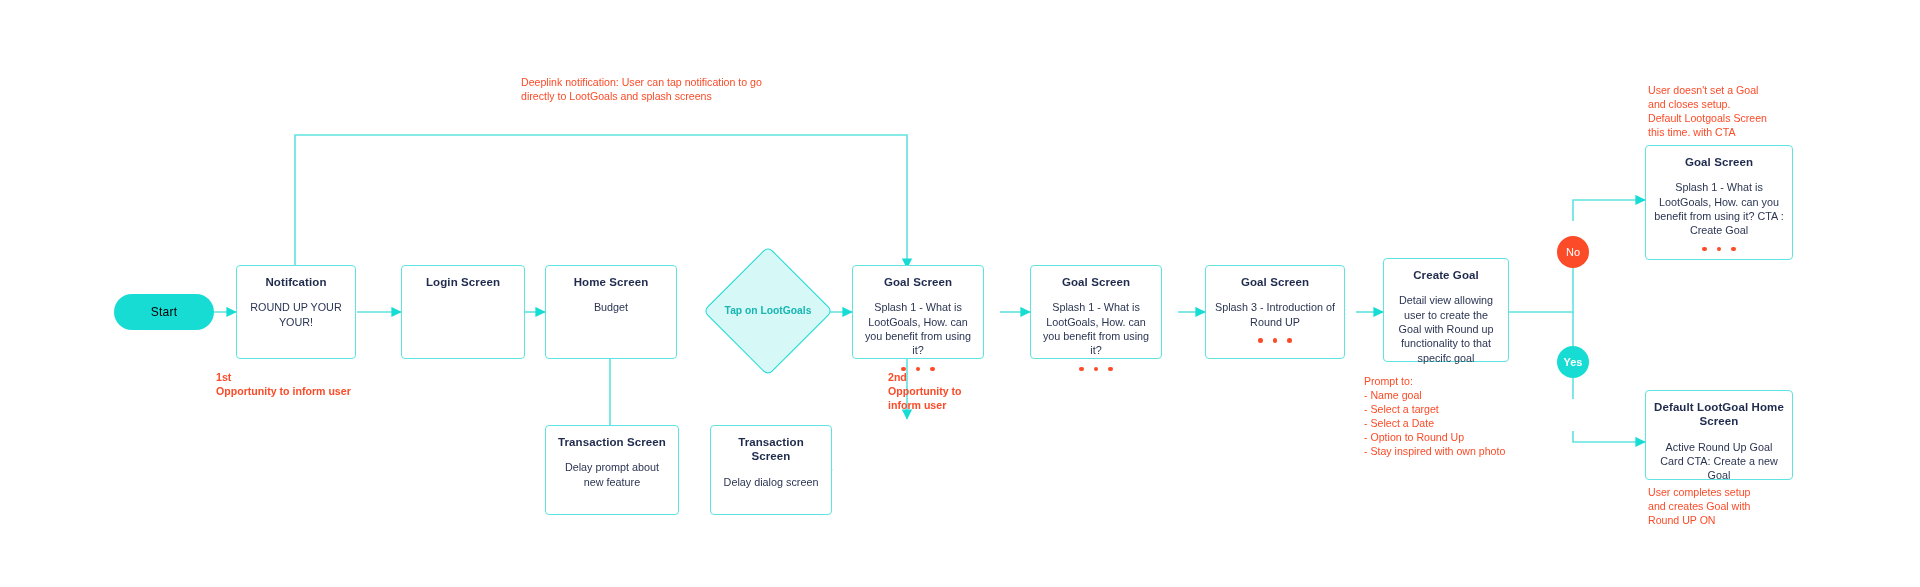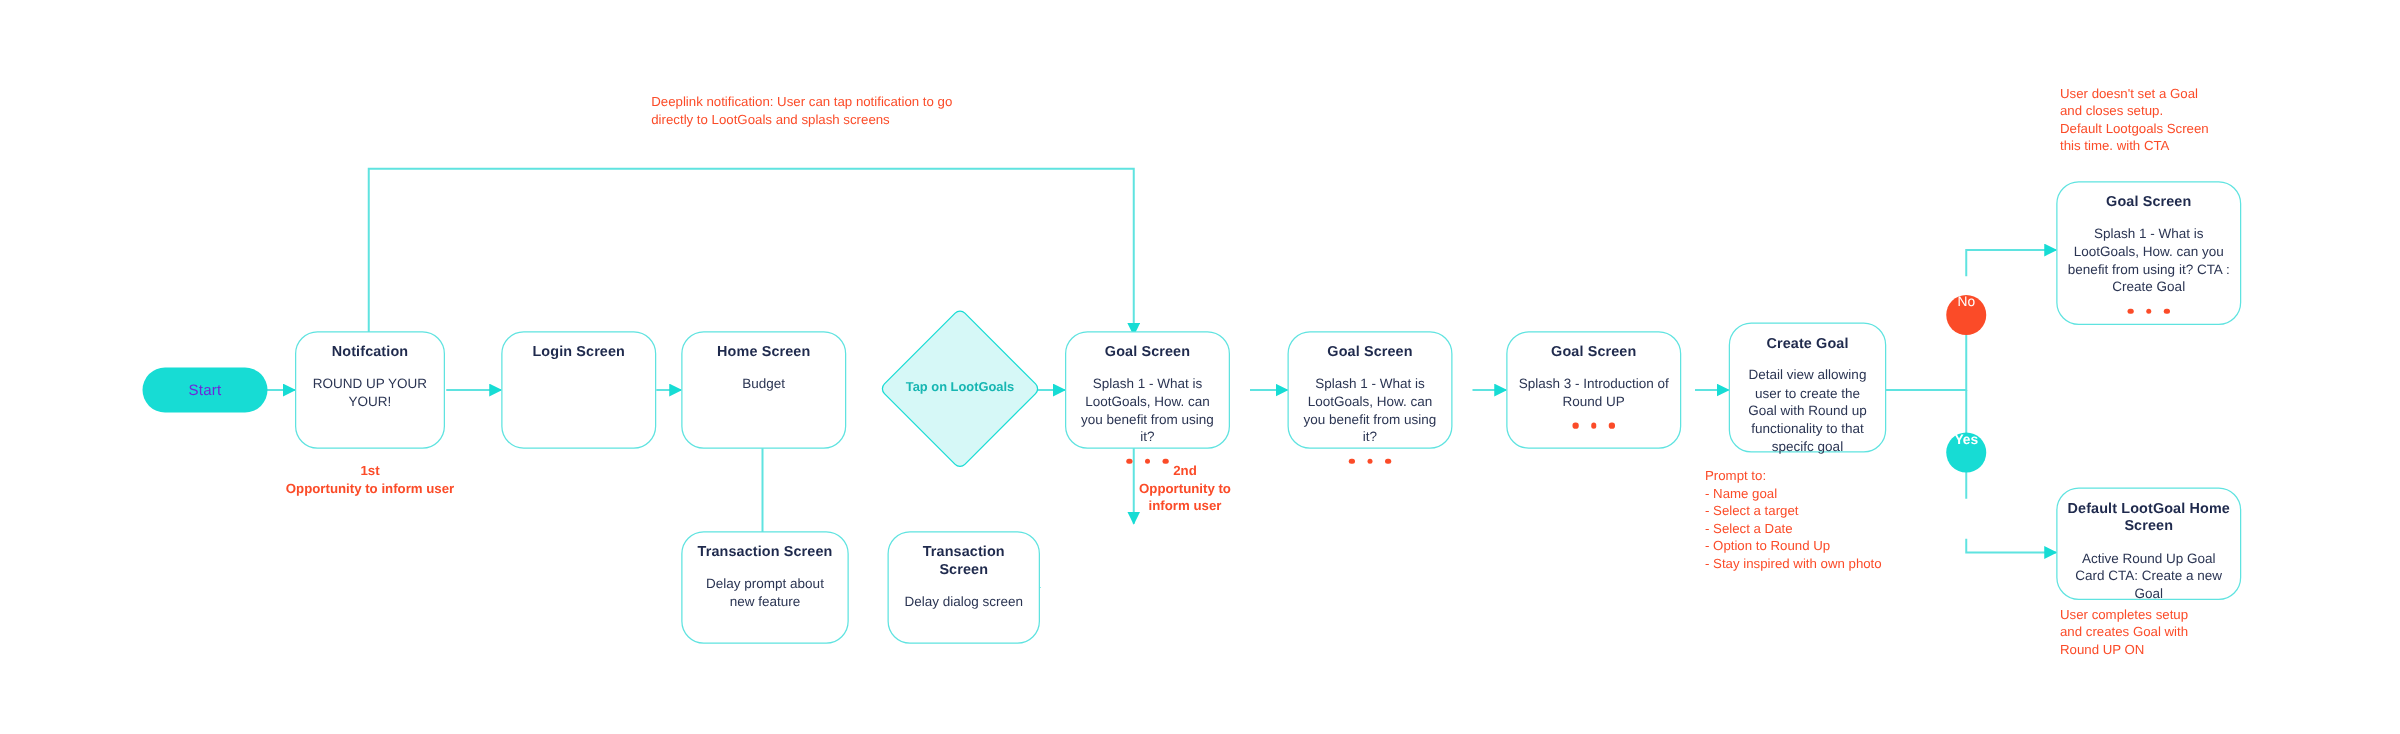--- a/index.html
+++ b/index.html
@@ -26,21 +26,21 @@
     left: 0;
     top: 0;
     width: 1920px;
     height: 587px;
     pointer-events: none;
   }
   .node {
     position: absolute;
     box-sizing: border-box;
     border: 1.6px solid #5fe3e0;
-    border-radius: 18px;
+    border-radius: 4px;
     background: #ffffff;
     display: flex;
     flex-direction: column;
     align-items: center;
     padding: 9px 8px 8px 8px;
   }
   .node .title {
     font-size: 11.5px;
     font-weight: bold;
     text-align: center;
@@ -70,21 +70,21 @@
     background: #fb4b28;
   }
   .start-pill {
     position: absolute;
     box-sizing: border-box;
     background: #17dcd4;
     border-radius: 999px;
     display: flex;
     align-items: center;
     justify-content: center;
-    color: #6d28d9;
+    color: #000000;
     font-size: 12px;
     letter-spacing: .2px;
   }
   .diamond {
     position: absolute;
     display: flex;
     align-items: center;
     justify-content: center;
   }
   .diamond .shape {
@@ -107,32 +107,32 @@
   }
   .decision {
     position: absolute;
     width: 32px;
     height: 32px;
     border-radius: 50%;
     background: #fb4b28;
     color: #ffffff;
     font-size: 11px;
     display: flex;
-    align-items: flex-start;
+    align-items: center;
     justify-content: center;
   }
   .decision.yes { background: #17dcd4; }
   .annot {
     position: absolute;
     color: #fb4b28;
     font-size: 10.6px;
     line-height: 1.33;
     white-space: pre-line;
   }
-  .annot.center { text-align: center; }
+  .annot.center { text-align: left; }
   .annot.bold { font-weight: bold; }
 </style>
 </head>
 <body>
 
 <div id="canvas">
 
   <svg class="edges" viewBox="0 0 1920 587">
     <defs>
       <marker id="arrow" markerWidth="7" markerHeight="7" refX="6" refY="3.2" orient="auto">
@@ -262,21 +262,21 @@
 Opportunity to
 inform user</div>
 
   <div class="annot" style="left:1364px; top:374px; width:210px;">Prompt to:
 -  Name goal
 - Select a target
 - Select a Date
 - Option to Round Up
 - Stay inspired with own photo</div>
 
-  <div class="annot" style="left:1648px; top:68px; width:180px;">User doesn't set a Goal
+  <div class="annot" style="left:1648px; top:83px; width:180px;">User doesn't set a Goal
 and closes setup.
 Default Lootgoals Screen
 this time. with CTA</div>
 
   <div class="annot" style="left:1648px; top:485px; width:180px;">User completes setup
 and creates Goal with
 Round UP ON</div>
 
 </div>
 

